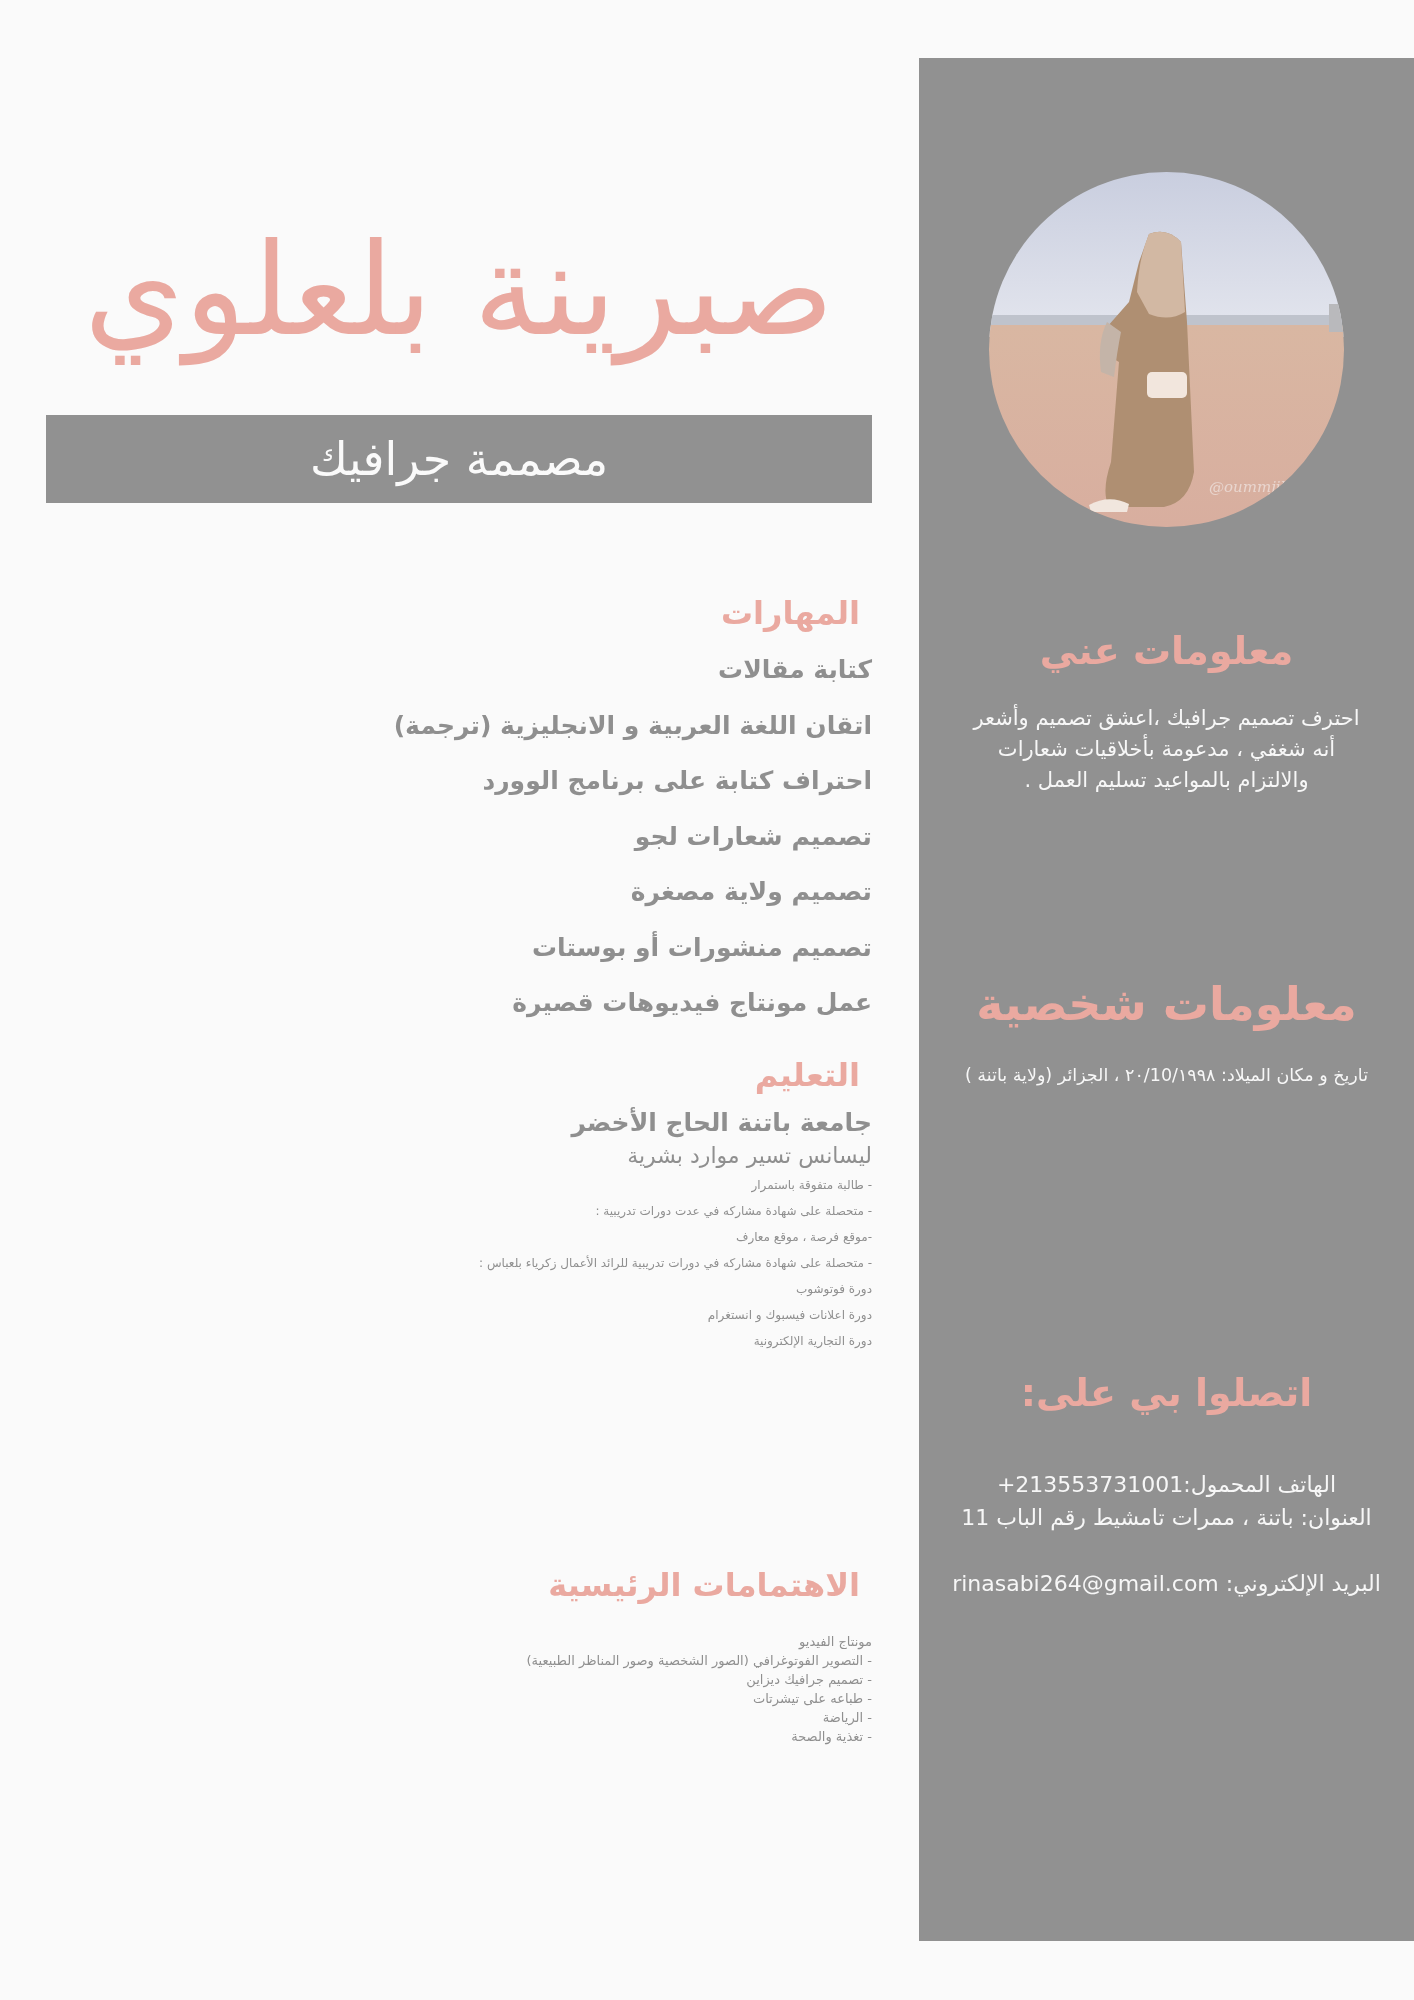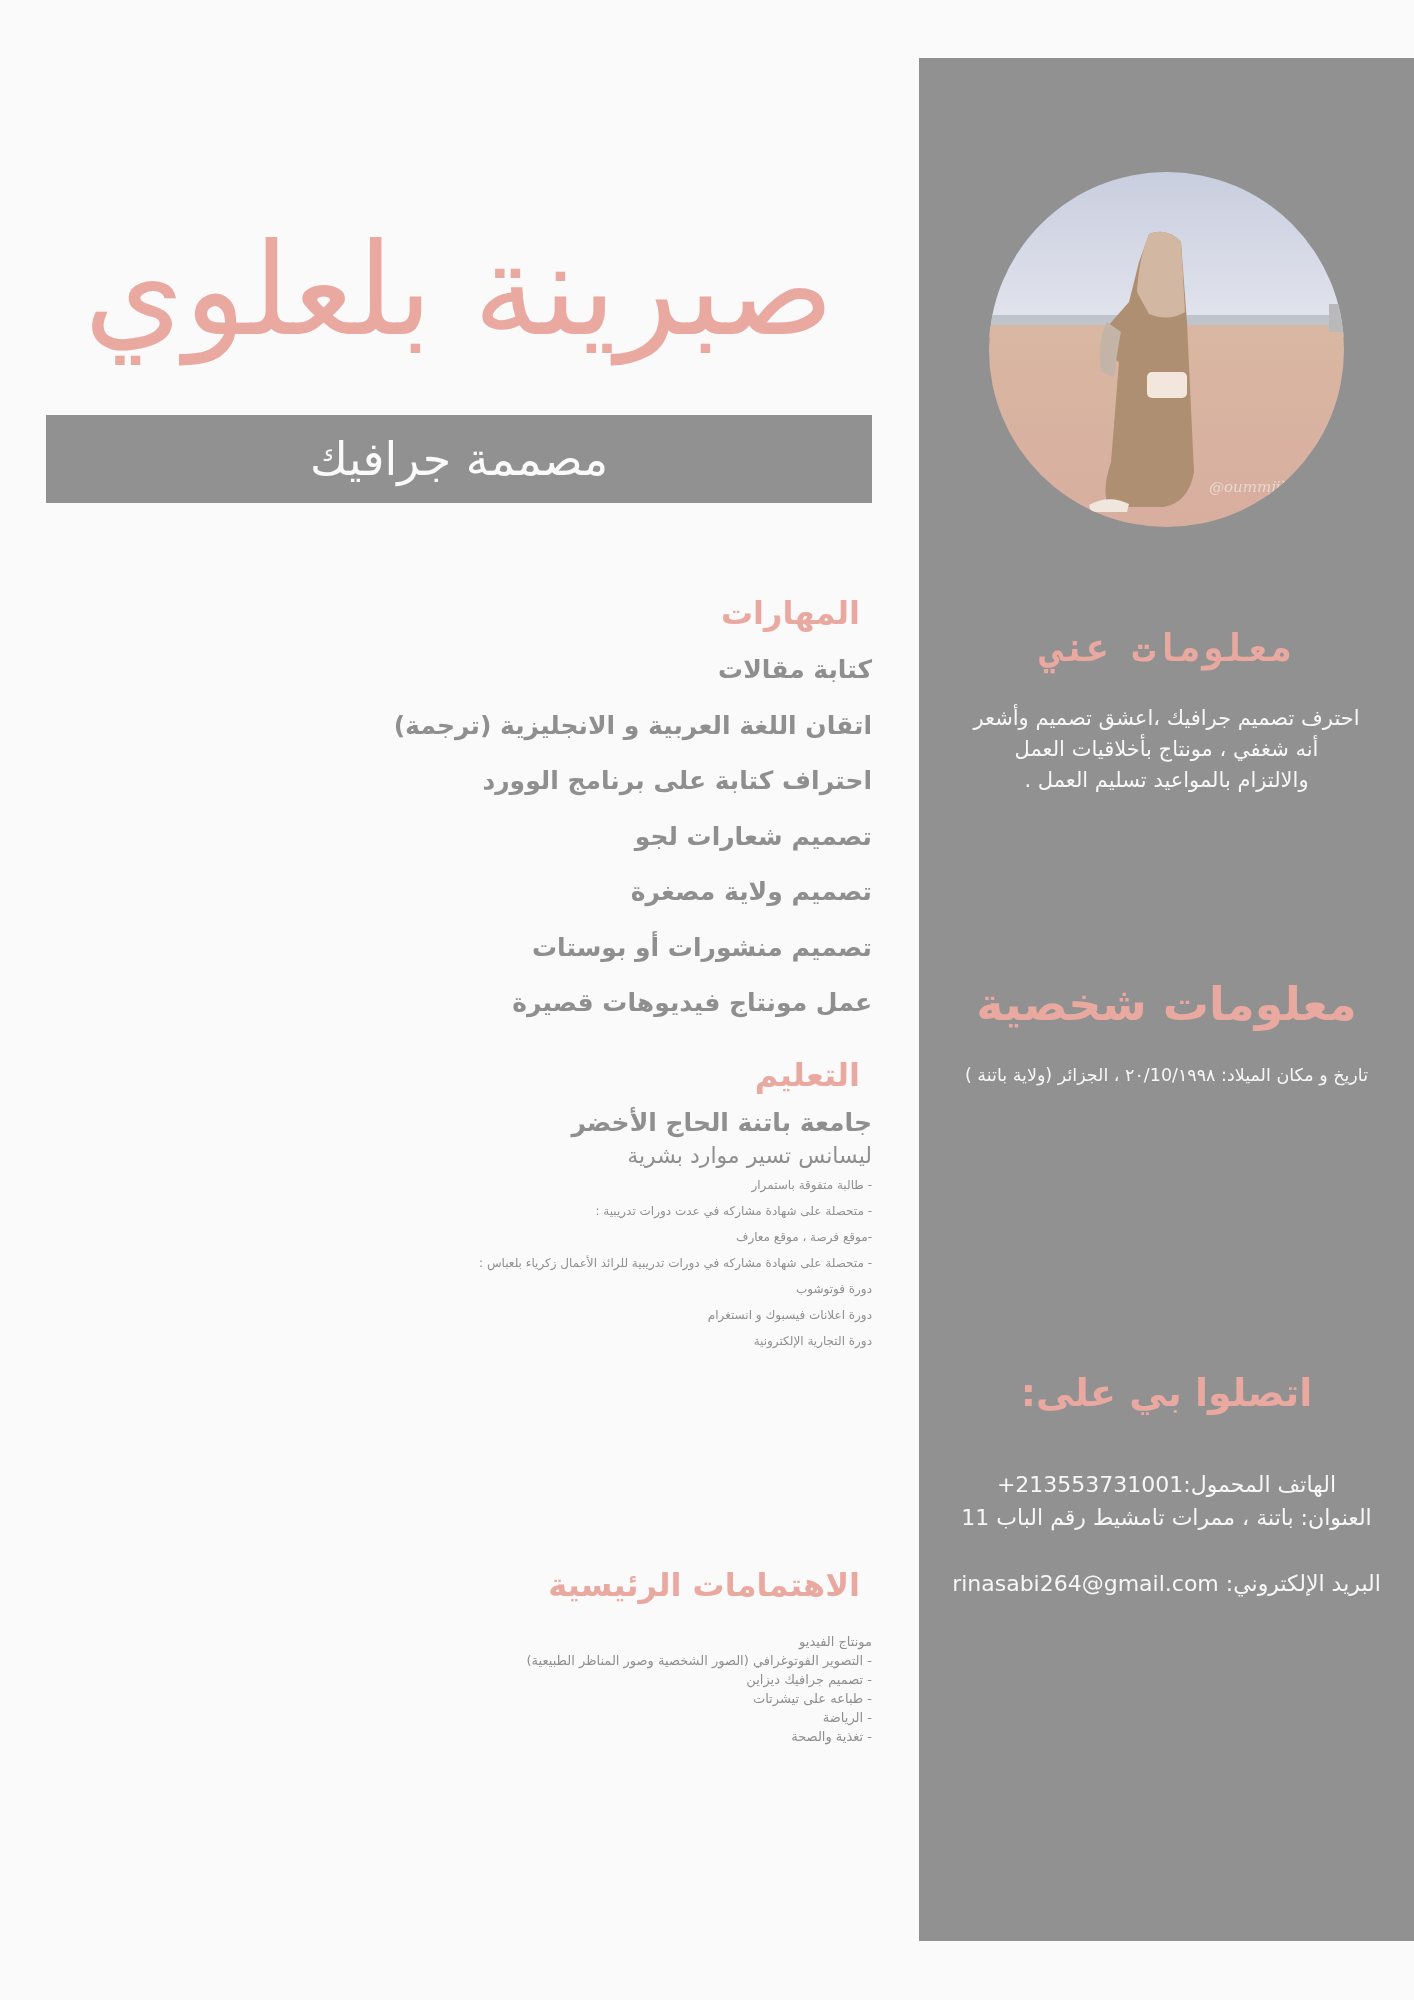--- a/index.html
+++ b/index.html
@@ -146,21 +146,20 @@
     .panel-heading {
       color: #EAA9A0;
       font-weight: bold;
       margin: 0;
     }
     .about { top: 565px; }
     .about .panel-heading {
       font-size: 38px;
       line-height: 56px;
       margin-bottom: 24px;
-      font-family: Liberation Mono, monospace;
     }
     .about-text {
       color: #F7F7F7;
       font-size: 21px;
       line-height: 31px;
       padding: 0 20px;
     }
 
     .personal { top: 910px; }
     .personal .panel-heading {
@@ -258,21 +257,21 @@
       <rect x="158" y="200" width="40" height="26" rx="5" fill="#F2E6DD"></rect>
       <path d="M100 333 Q120 322 140 332 L138 340 L102 340 Z" fill="#F1E6DE"></path>
       <text x="220" y="320" font-size="15" font-style="italic" fill="#E9D6CF" font-family="DejaVu Serif, serif">@oummjil</text>
     </svg>
   </div>
 
   <div class="panel-block about">
     <h2 class="panel-heading">معلومات عني</h2>
     <div class="about-text">
       <div>احترف تصميم جرافيك ،اعشق تصميم وأشعر</div>
-      <div>أنه شغفي ، مونتاج بأخلاقيات العمل</div>
+      <div>أنه شغفي ، مدعومة بأخلاقيات شعارات</div>
       <div>والالتزام بالمواعيد تسليم العمل .</div>
     </div>
   </div>
 
   <div class="panel-block personal">
     <h2 class="panel-heading">معلومات شخصية</h2>
     <div class="personal-text">تاريخ و مكان الميلاد: ٢٠/10/١٩٩٨  ، الجزائر (ولاية باتنة )</div>
   </div>
 
   <div class="panel-block contact">

